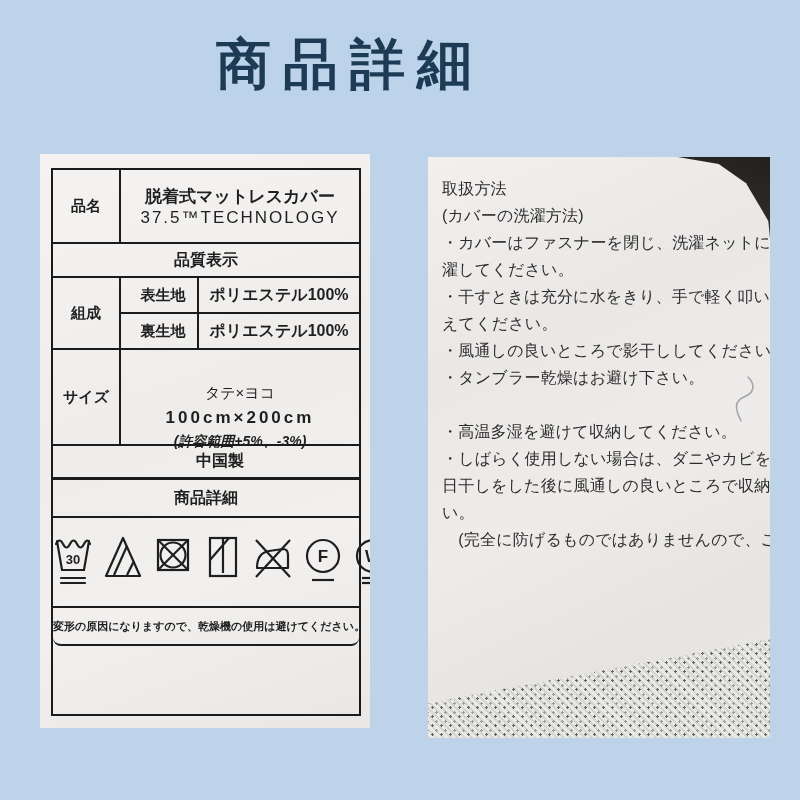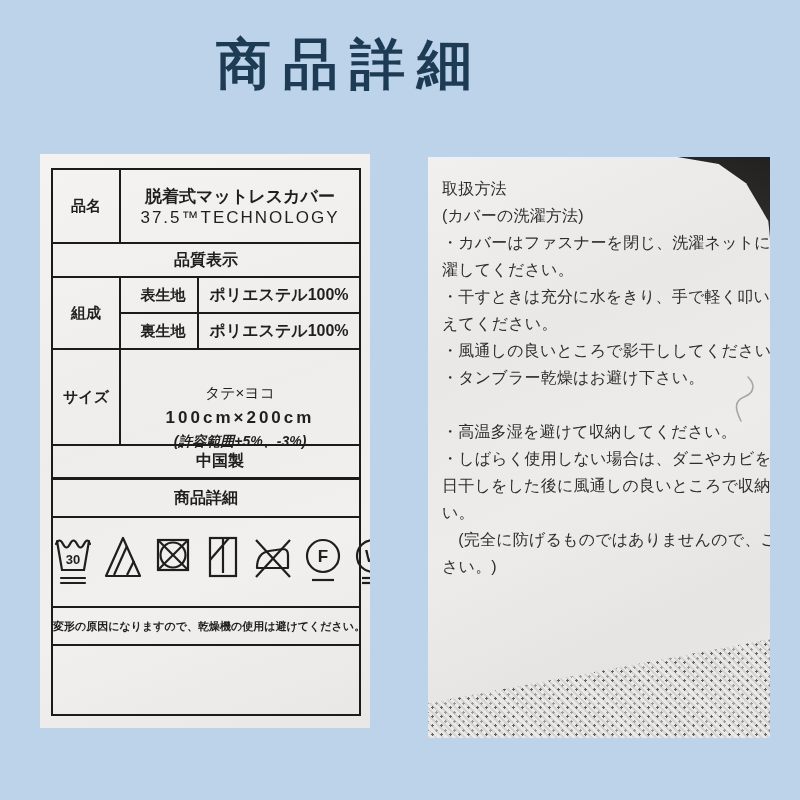--- a/index.html
+++ b/index.html
@@ -43,21 +43,21 @@
   }
   .t-content{flex:1;display:flex;flex-direction:column;align-items:center;justify-content:center;}
   .t-full{flex:1;display:flex;align-items:center;justify-content:center;font-size:16px;font-weight:600;font-family:Liberation Serif, serif;}
   .r-name{height:72px;}
   .r-quality{height:32px;}
   .r-comp{height:70px;}
   .r-size{height:94px;}
   .r-origin{height:31px;border-bottom-width:3px;padding-left:28px;}
   .r-washhead{height:36px;}
   .r-symbols{height:88px;}
-  .r-note{height:36px;}
+  .r-note{height:36px;border-radius:8px;}
   .r-empty{flex:1;}
   .name-line1{font-size:17px;font-weight:600;}
   .name-line2{font-size:17px;font-weight:400;letter-spacing:2px;}
   .comp-rows{flex:1;display:flex;flex-direction:column;}
   .comp-sub{flex:1;display:flex;}
   .comp-sub.first{border-bottom:2px solid #1b1b1b;}
   .comp-part{
     width:68px;flex:none;border-right:2px solid #1b1b1b;
     display:flex;align-items:center;justify-content:center;
     font-size:15px;font-weight:600;margin-left:8px;
@@ -237,18 +237,17 @@
     <div class="care-line">・干すときは充分に水をきり、手で軽く叩いて、形を整</div>
     <div class="care-line">えてください。</div>
     <div class="care-line">・風通しの良いところで影干ししてください。</div>
     <div class="care-line">・タンブラー乾燥はお避け下さい。</div>
     <div class="care-line blank"></div>
     <div class="care-line">・高温多湿を避けて収納してください。</div>
     <div class="care-line">・しばらく使用しない場合は、ダニやカビを防ぐために</div>
     <div class="care-line">日干しをした後に風通しの良いところで収納してくださ</div>
     <div class="care-line">い。</div>
     <div class="care-line">　(完全に防げるものではありませんので、ご注意くだ</div>
-    <div class="care-line">さい。)</div>
   </div>
   <svg class="handwriting" width="26" height="52" viewBox="0 0 26 52" fill="none" stroke="#8f8f93" stroke-width="1.6" stroke-linecap="round">
     <path d="M18,2 C26,10 24,18 14,22 C4,26 5,34 11,46"></path>
   </svg>
 </div>
 
 </body></html>

